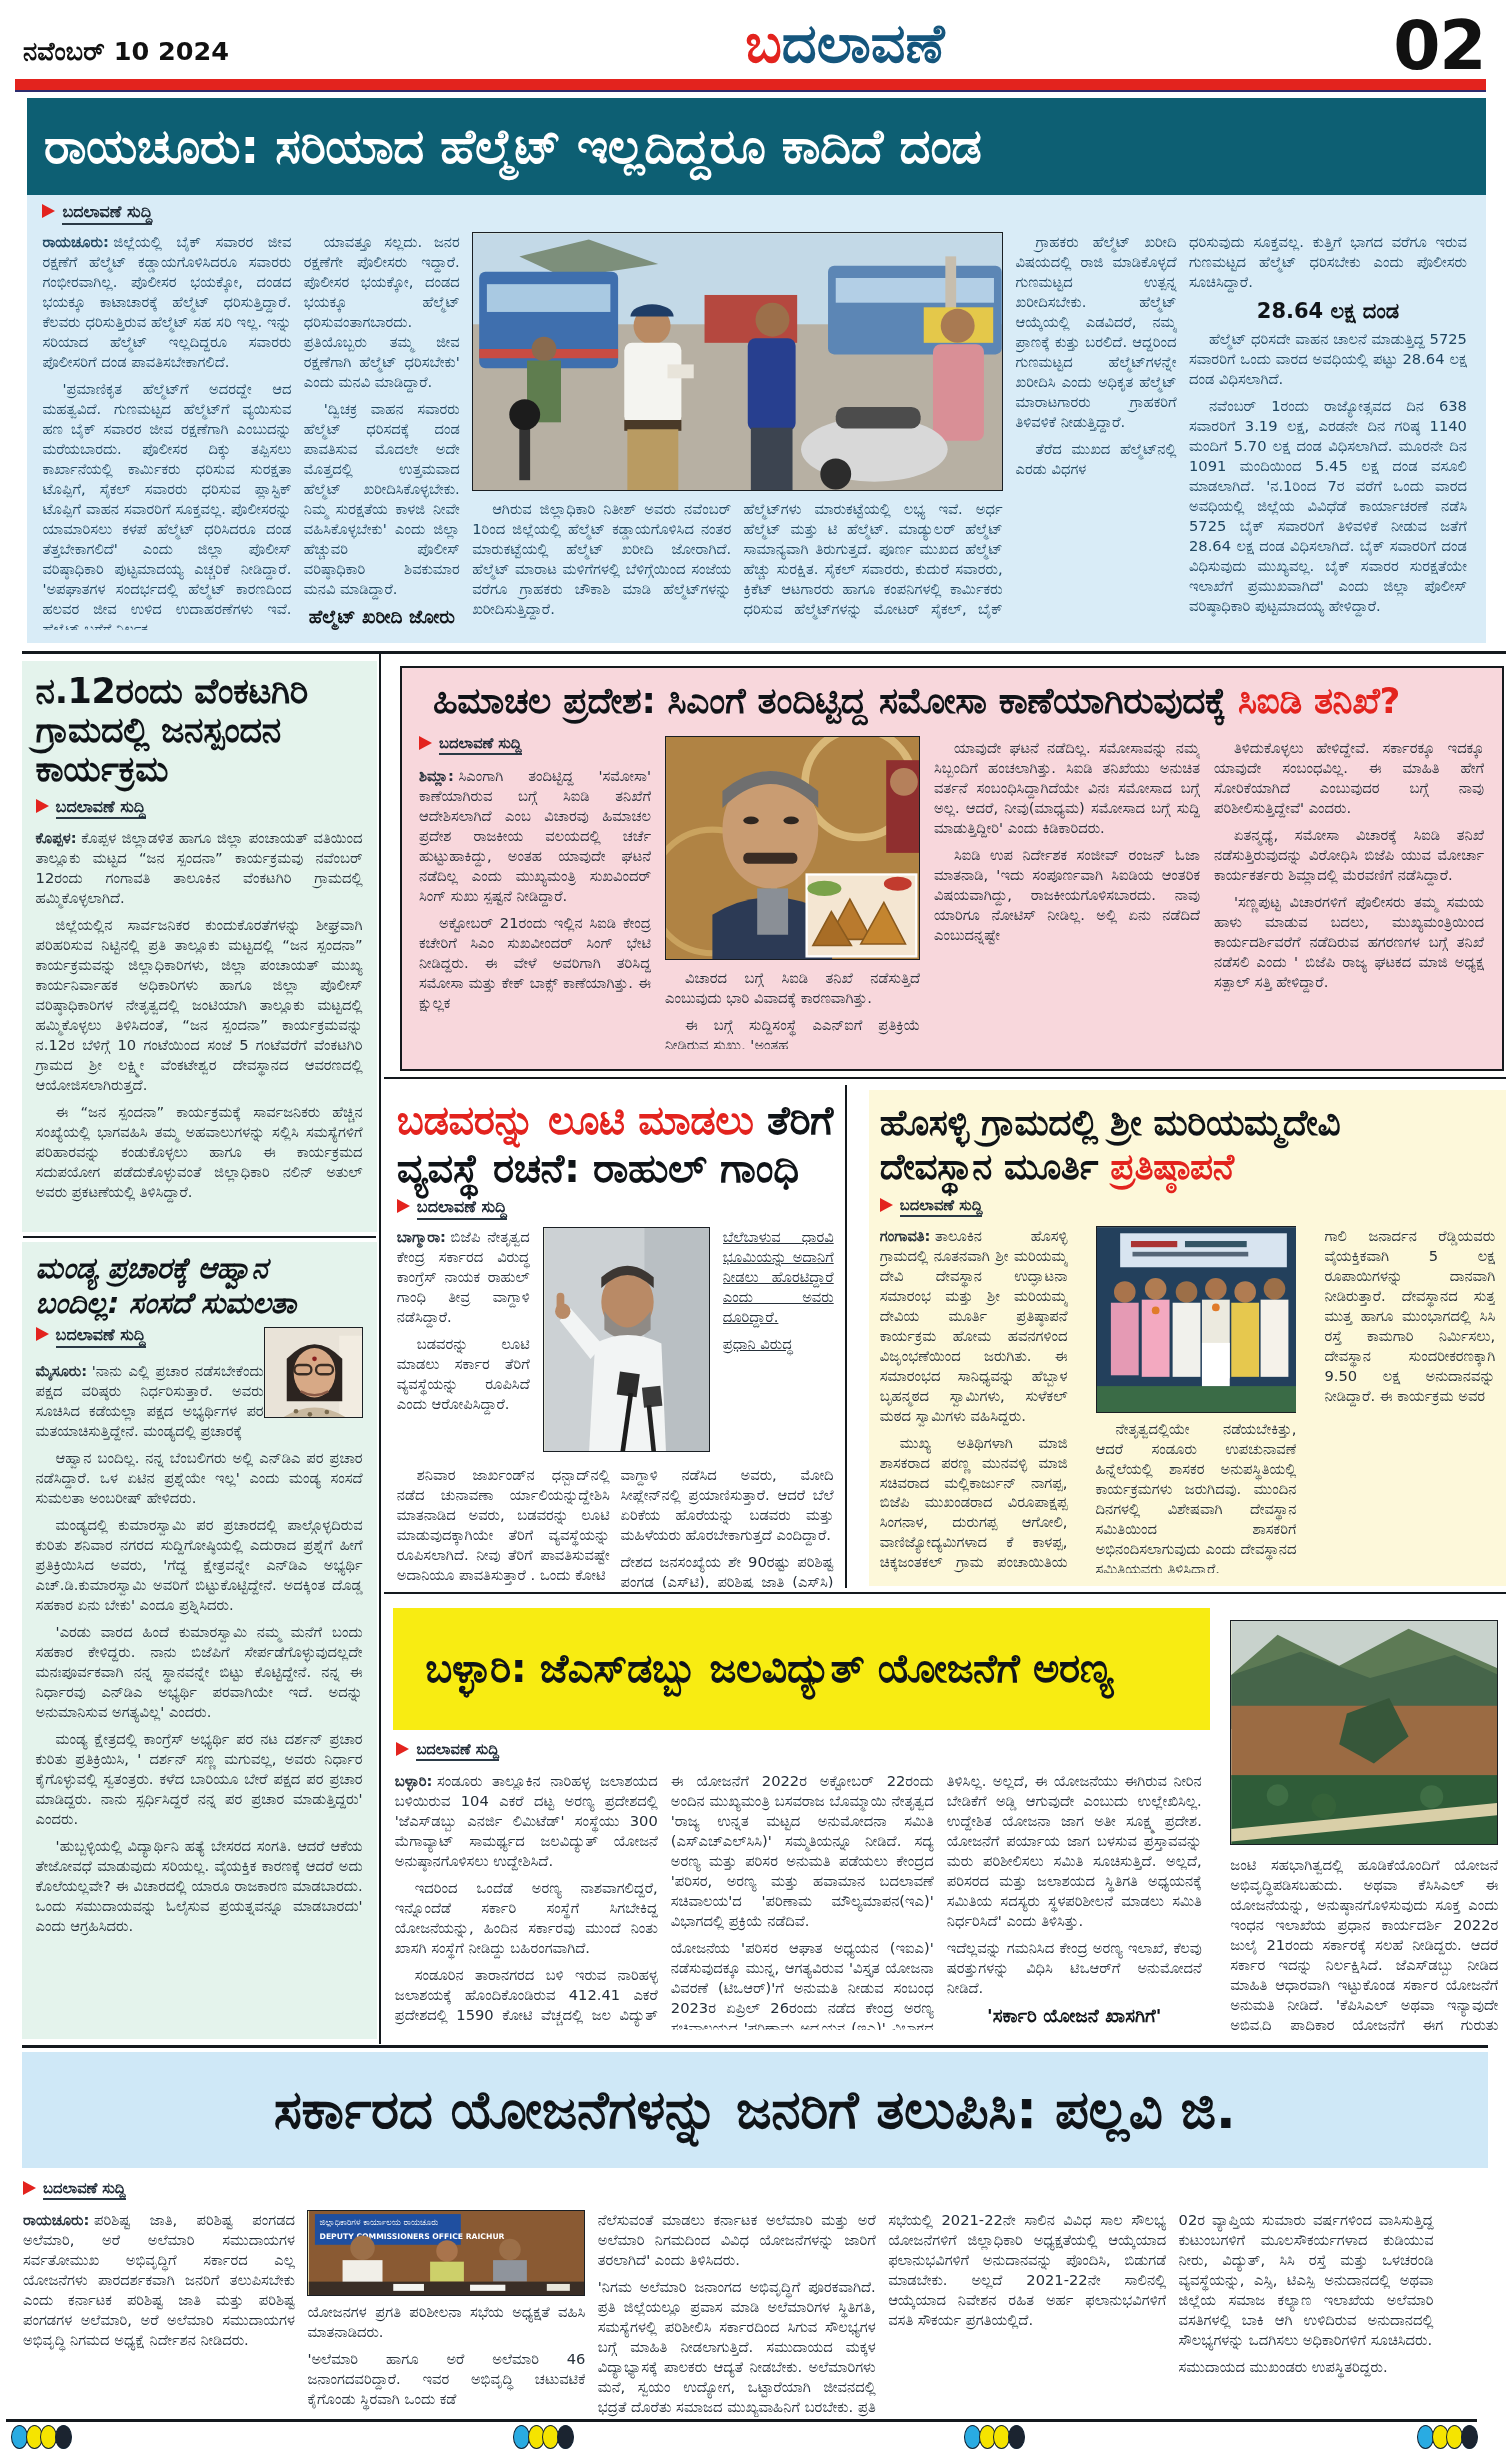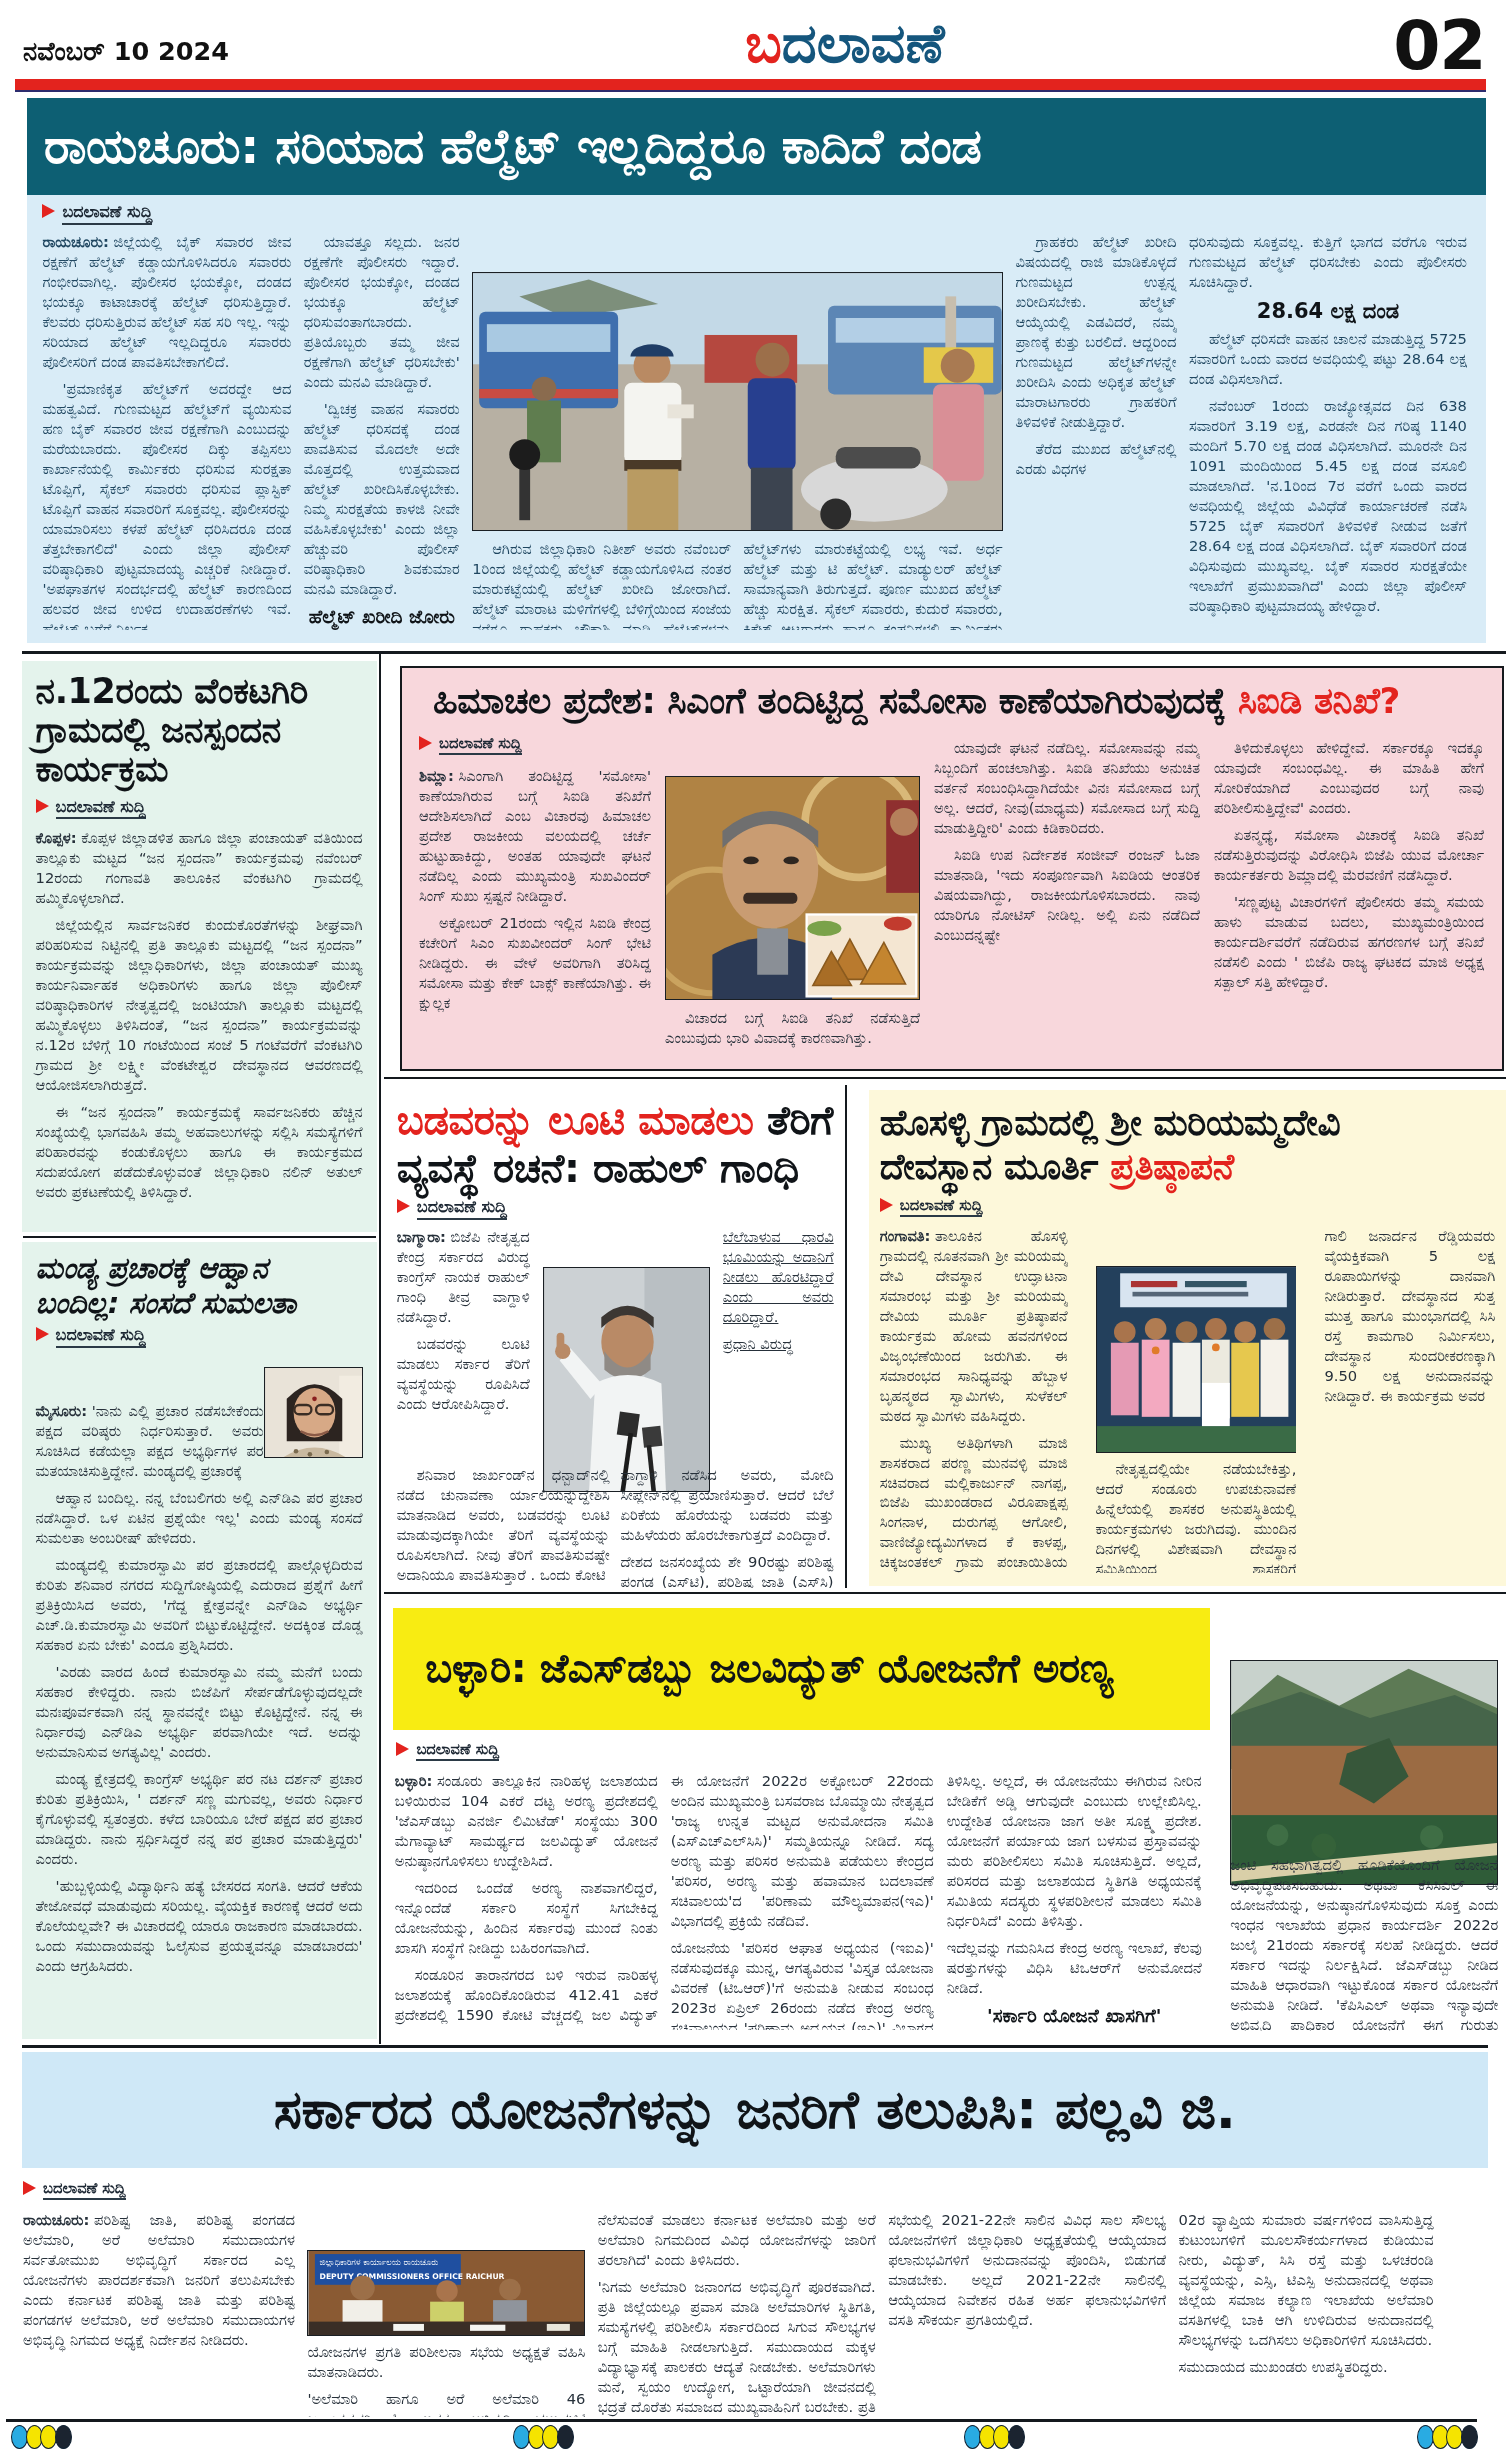--- a/index.html
+++ b/index.html
@@ -29,21 +29,21 @@
   .byline .lbl{font-weight:bold;font-size:16px;color:#1c2733;border-bottom:2.3px solid #2b3a46;padding-bottom:2.3px;line-height:1;}
   
   .bt p{margin:0 0 7px;text-align:justify;font-size:14.7px;line-height:1.36;text-indent:20px;}
   .bt p.first{text-indent:0;}
   .bt .dl{font-weight:bold;margin-right:4.6px;}
   .col{overflow:hidden;}
   .cols{display:flex;}
   .subhead{font-weight:bold;font-size:18.5px;text-align:center;color:var(--hl);margin:3.1px 0 6.2px;}
   .rule-h{background:#14191e;}
   .rule-v{background:#14191e;}
-  .photo-frame{border:1.5px solid #1a1f24;box-sizing:border-box;overflow:hidden;background:#a3a3a3;margin-top:40px;}
+  .photo-frame{border:1.5px solid #1a1f24;box-sizing:border-box;overflow:hidden;background:#fef9c3;}
   svg{display:block;}
   
   .regset{position:absolute;display:flex;}
   .dot{width:17px;height:24px;border-radius:50%;margin-right:-2.3px;border:0.8px solid #123;box-sizing:border-box;}
 </style>
 </head>
 <body>
 
 <div class="page">
 

